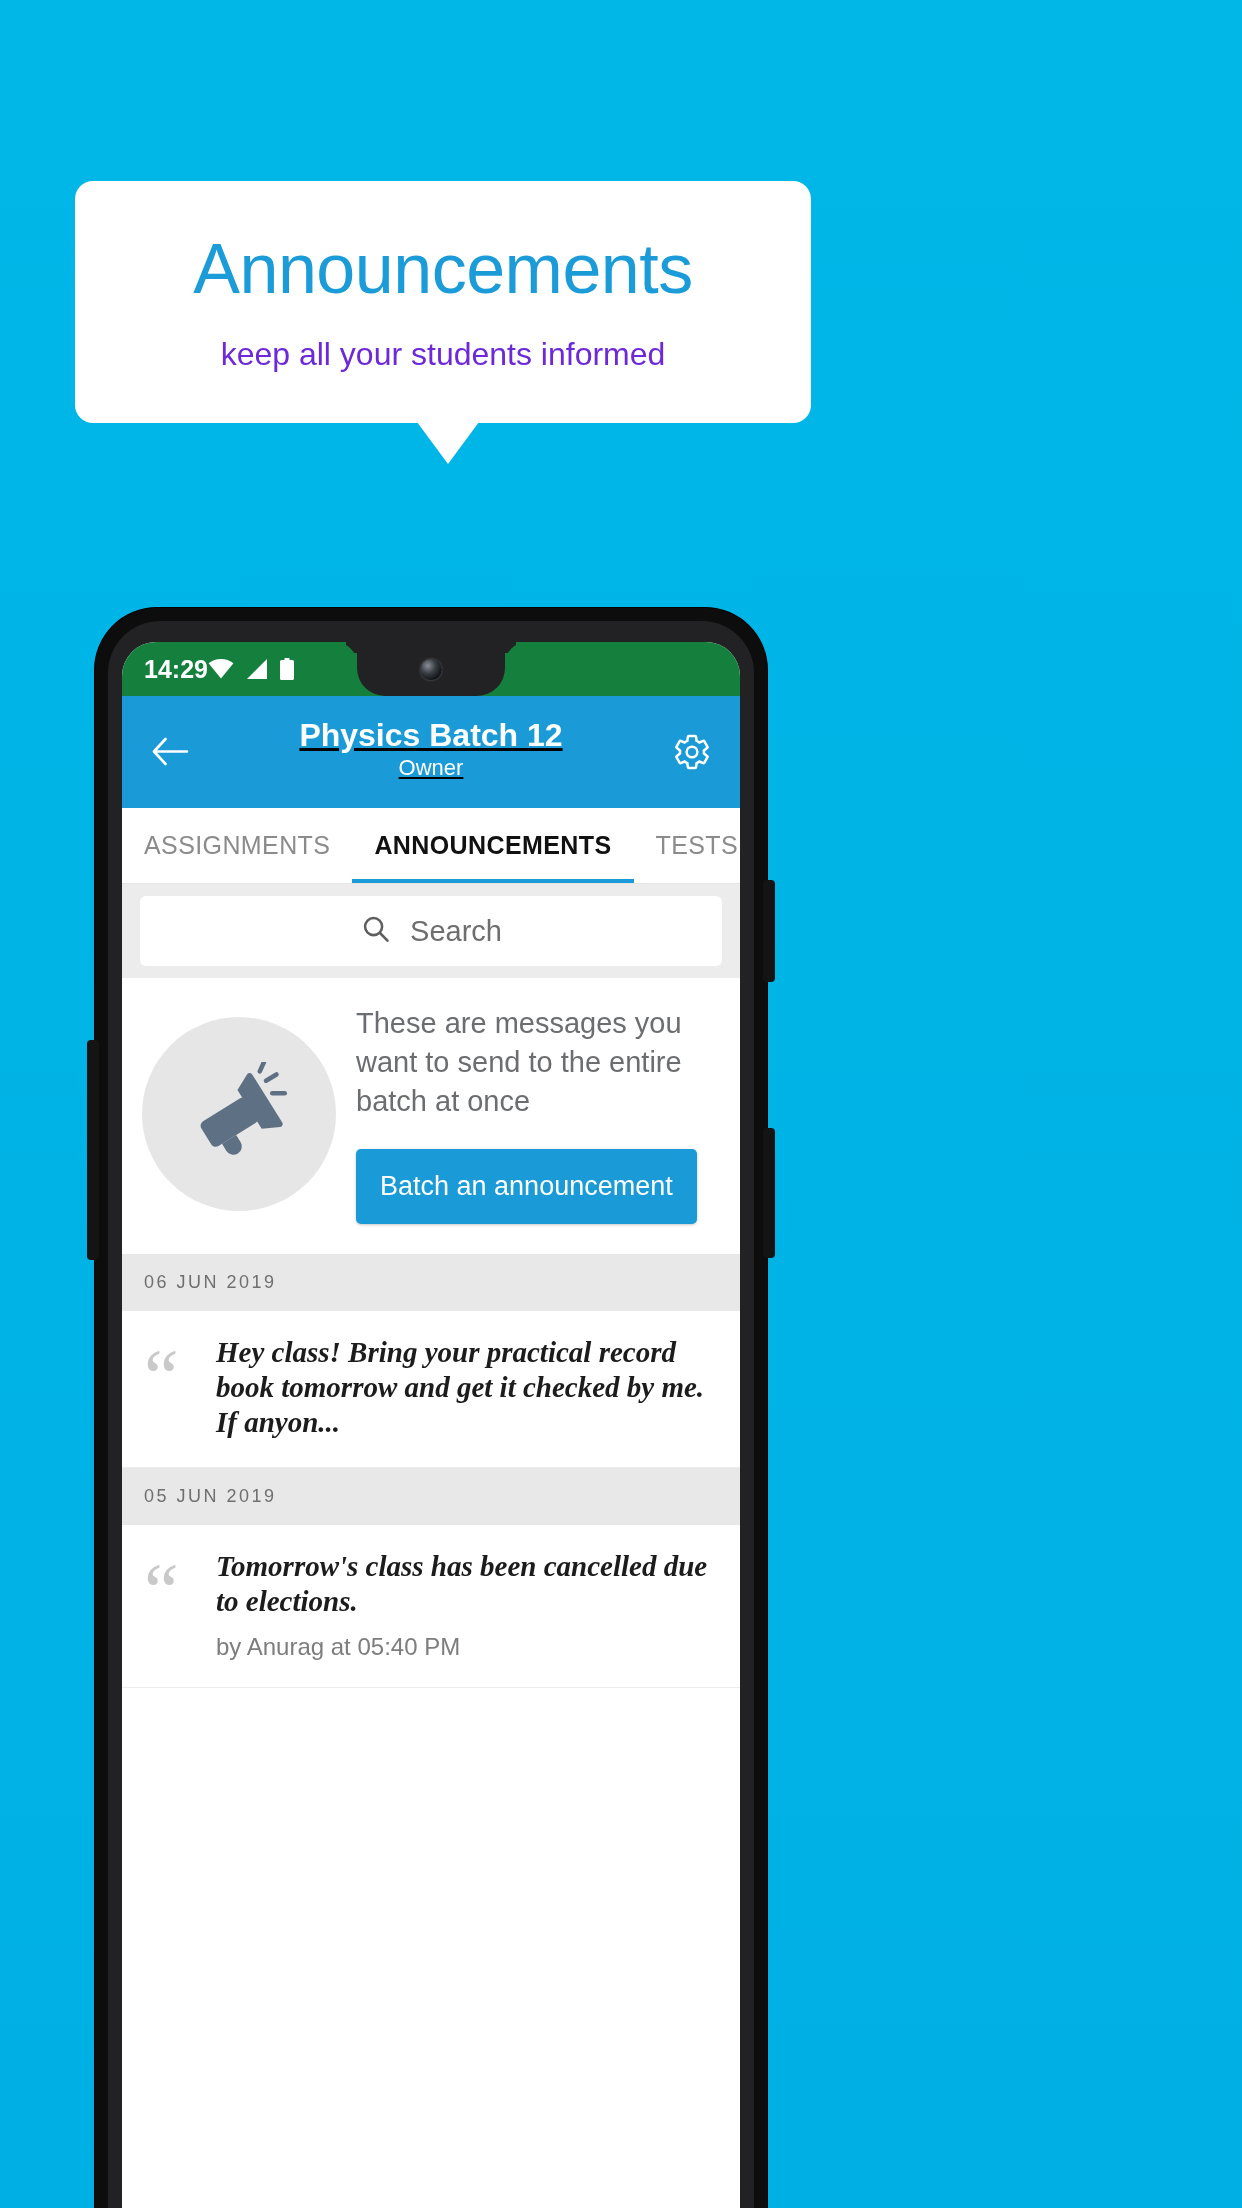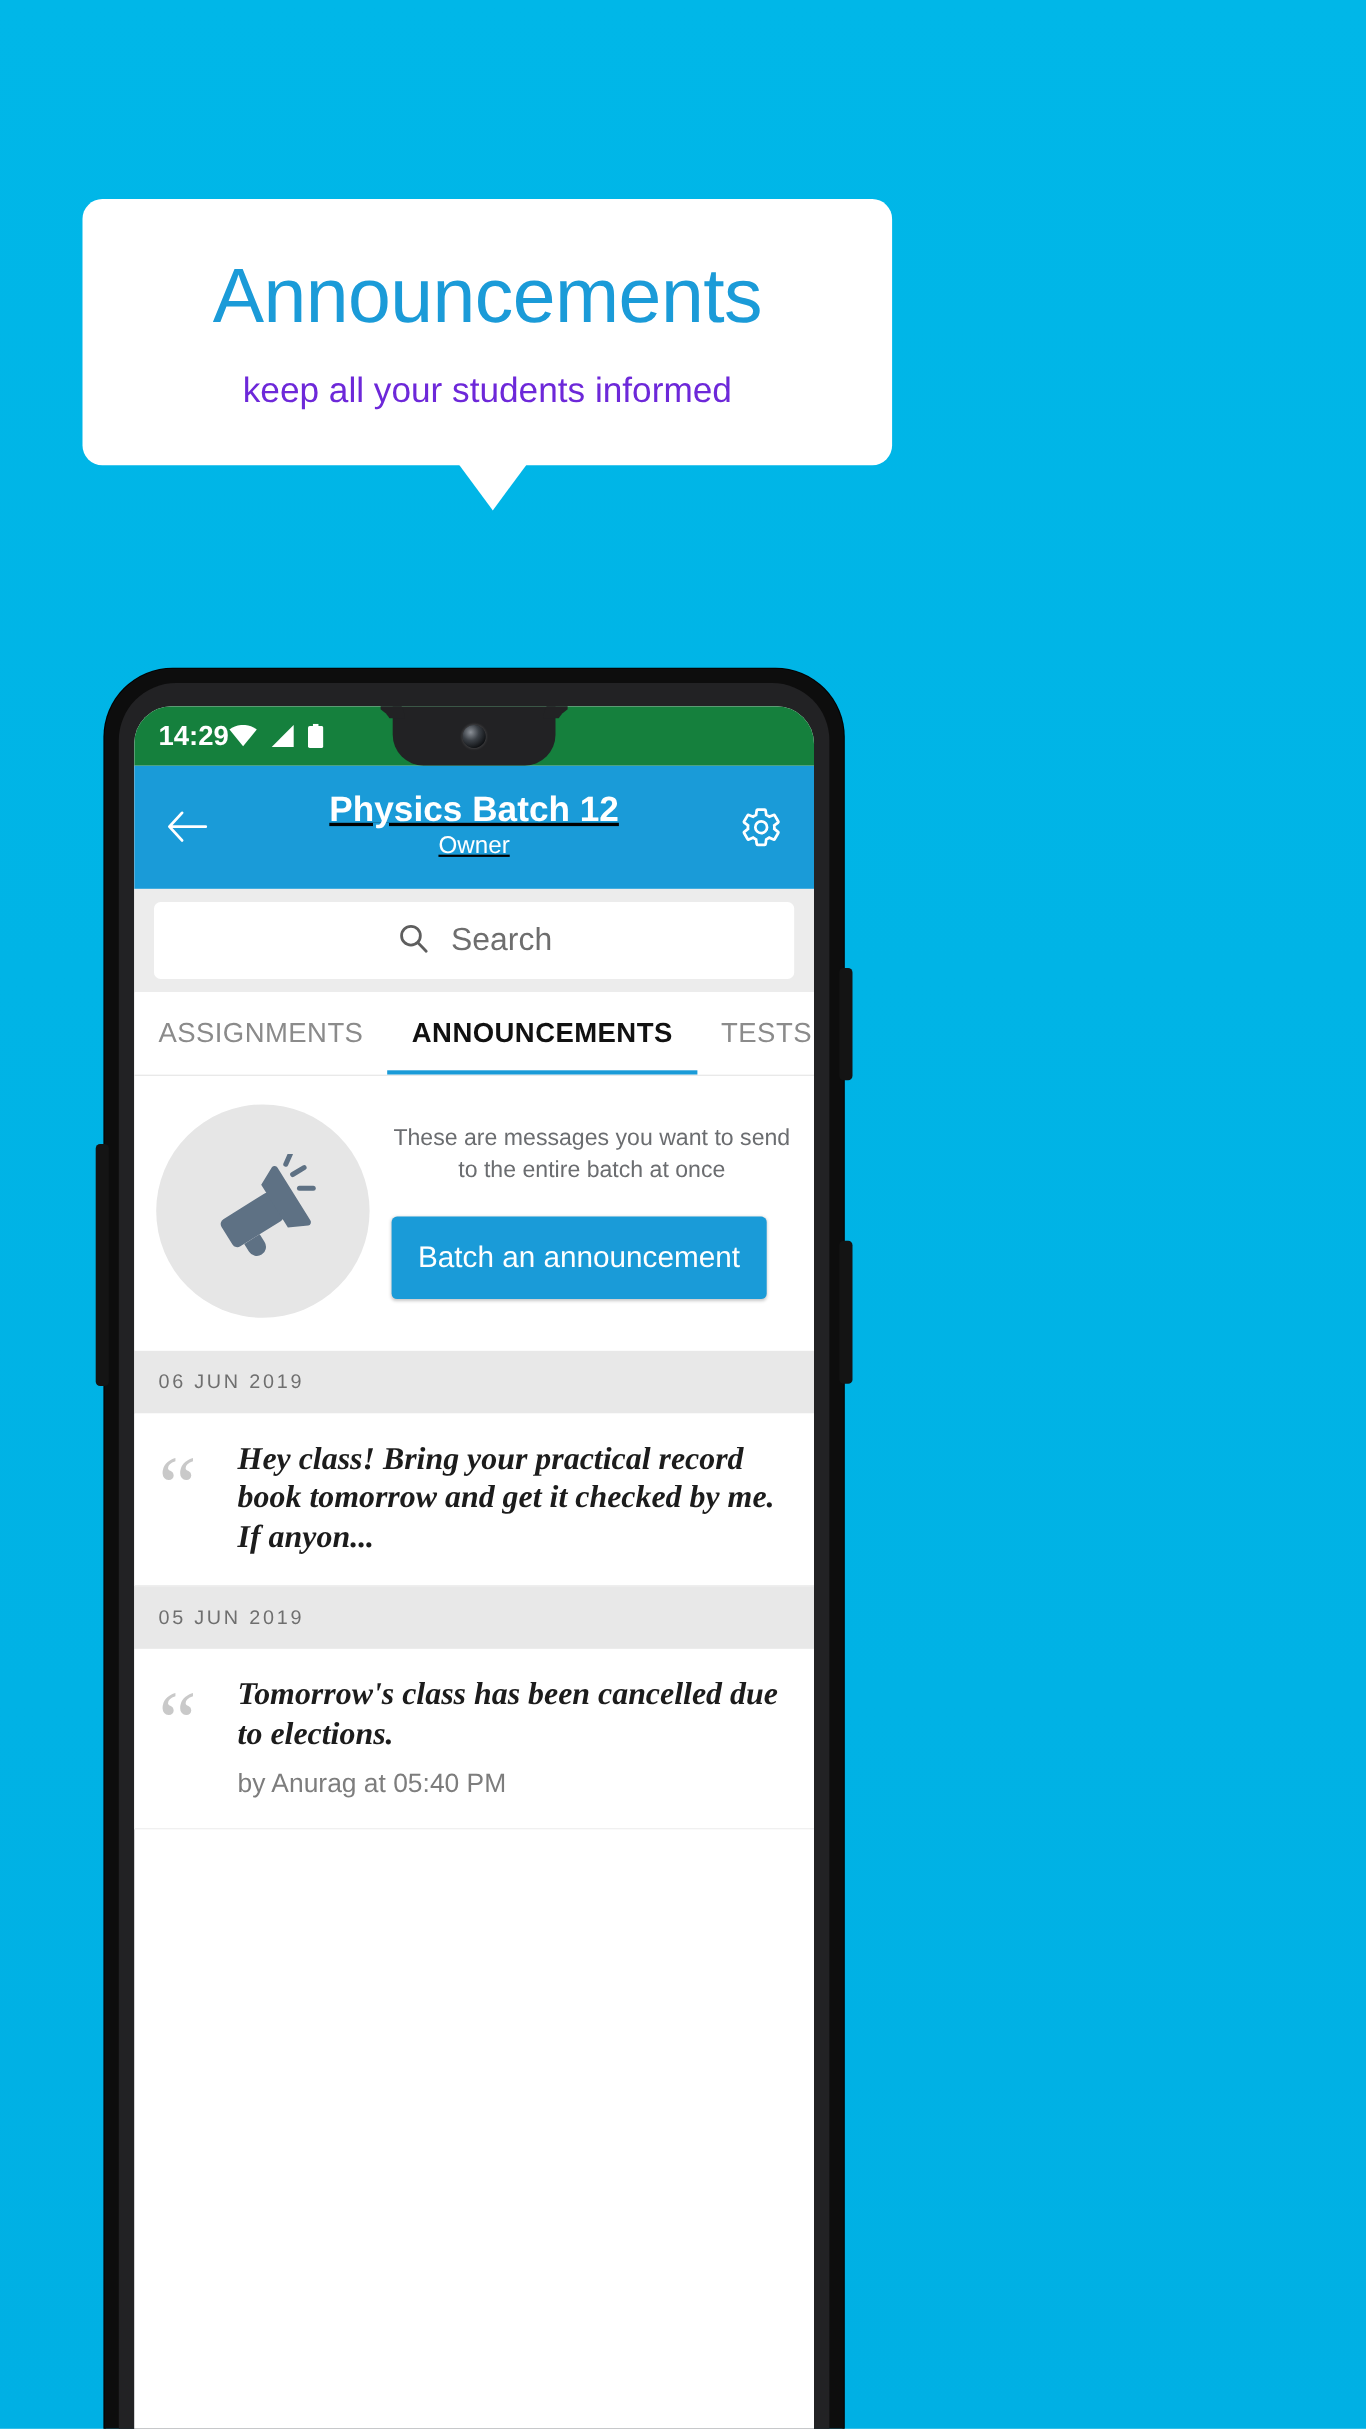--- a/index.html
+++ b/index.html
@@ -237,25 +237,24 @@
     flex: 0 0 auto;
     width: 194px; height: 194px;
     border-radius: 50%;
     background: #e6e6e6;
     display: flex;
     align-items: center;
     justify-content: center;
   }
   #promo-right { flex: 1 1 auto; }
   #promo-desc {
-    font-size: 21px;
+    font-size: 29px;
     color: #6b6d70;
     line-height: 1.34;
     margin-bottom: 28px;
-    text-align: center;
   }
   #make-announcement-button {
     display: inline-block;
     background: #1a9bd8;
     color: #ffffff;
     font-size: 27px;
     padding: 22px 24px;
     border-radius: 5px;
     border: none;
     font-family: inherit;
@@ -356,37 +355,37 @@
         <div id="app-subtitle">Owner</div>
       </div>
       <div id="settings-button">
         <svg width="40" height="40" viewBox="0 0 24 24">
           <path fill="none" stroke="#ffffff" stroke-width="1.5" d="M19.14 12.94a7.07 7.07 0 0 0 .05-.94 7.07 7.07 0 0 0-.05-.94l2.03-1.58a.5.5 0 0 0 .12-.62l-1.92-3.32a.5.5 0 0 0-.6-.22l-2.39.96a7.1 7.1 0 0 0-1.62-.94l-.36-2.54a.5.5 0 0 0-.5-.42h-3.84a.5.5 0 0 0-.5.42l-.36 2.54c-.58.24-1.12.55-1.62.94l-2.39-.96a.5.5 0 0 0-.6.22L2.67 8.86a.5.5 0 0 0 .12.62l2.03 1.58a7.3 7.3 0 0 0 0 1.88l-2.03 1.58a.5.5 0 0 0-.12.62l1.92 3.32c.12.22.38.3.6.22l2.39-.96c.5.39 1.04.7 1.62.94l.36 2.54c.04.24.25.42.5.42h3.84c.25 0 .46-.18.5-.42l.36-2.54c.58-.24 1.12-.55 1.62-.94l2.39.96c.22.08.48 0 .6-.22l1.92-3.32a.5.5 0 0 0-.12-.62l-2.03-1.58z"></path>
           <circle cx="12" cy="12" r="3.2" fill="none" stroke="#ffffff" stroke-width="1.5"></circle>
         </svg>
       </div>
     </div>
 
+    <div id="tab-bar">
+      <div class="tab">ASSIGNMENTS</div>
+      <div class="tab active">ANNOUNCEMENTS</div>
+      <div class="tab">TESTS</div>
+
+    </div>
+
     <div id="search-wrap">
       <div id="search-box">
         <span>
           <svg width="32" height="32" viewBox="0 0 24 24">
             <circle cx="10.2" cy="10.2" r="6.4" fill="none" stroke="#5e5e5e" stroke-width="1.9"></circle>
             <line x1="15" y1="15" x2="20.6" y2="20.8" stroke="#5e5e5e" stroke-width="1.9" stroke-linecap="round"></line>
           </svg>
         </span>
         <span id="search-placeholder">Search</span>
       </div>
-    </div>
-
-    <div id="tab-bar">
-      <div class="tab">ASSIGNMENTS</div>
-      <div class="tab active">ANNOUNCEMENTS</div>
-      <div class="tab">TESTS</div>
-
     </div>
 
     <div id="promo-row">
       <div id="megaphone-circle">
         <svg width="104" height="104" viewBox="0 0 100 100">
           <g transform="rotate(-32 50 52)" fill="#5e7184">
             <path d="M18 38 h42 a5 5 0 0 1 5 5 v18 a5 5 0 0 1 -5 5 h-42 a5 5 0 0 1 -5 -5 v-18 a5 5 0 0 1 5 -5 z"></path>
             <path d="M62 30 l16 -8 a3 3 0 0 1 4 3 v54 a3 3 0 0 1 -4 3 l-16 -8 z"></path>
             <path d="M22 66 h16 v8 a8 8 0 0 1 -16 0 z"></path>
           </g>

